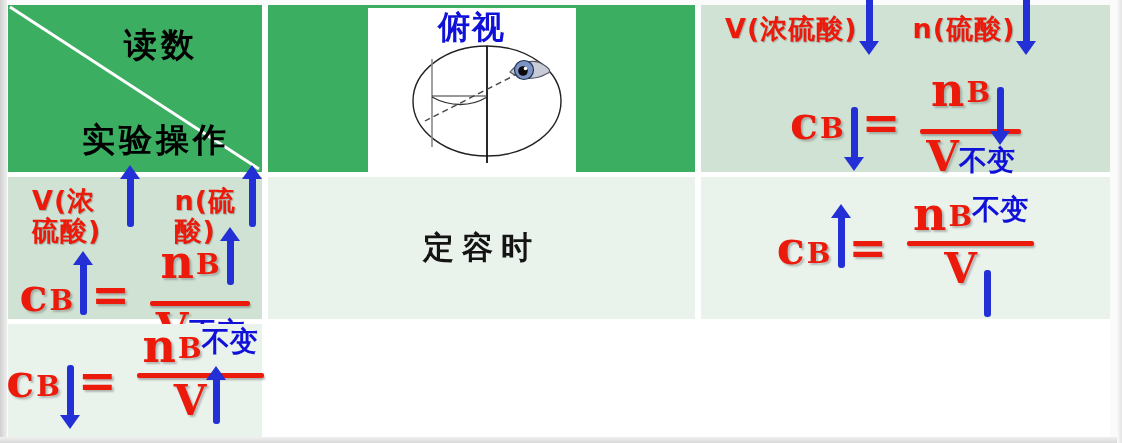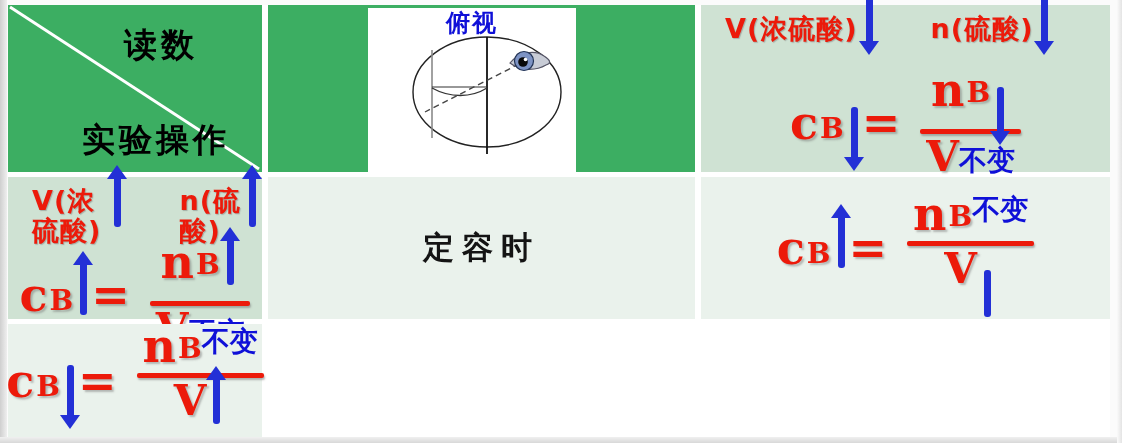--- a/index.html
+++ b/index.html
@@ -21,28 +21,28 @@
   .r3{background:var(--row-alt-bg);}
   
   .corner svg{position:absolute;left:0;top:0;}
   .corner-reading{position:absolute;top:18px;left:116px;}
   .corner-op{position:absolute;top:113px;left:74px;}
   .corner-label{color:#000000;font-size:33px;font-weight:600;letter-spacing:4px;font-family:"DejaVu Serif","Liberation Serif",serif;}
   
   .view-box{position:absolute;top:3px;height:164px;background:#fff;}
   .view-box.mid{left:100px;width:208px;}
   .view-box.rgt{left:67px;width:187px;}
-  .view-title{text-align:center;color:var(--title-blue);font-weight:bold;font-size:24px;line-height:1.1;margin-top:2px;letter-spacing:2px;font-family:"DejaVu Sans",sans-serif;}
+  .view-title{text-align:center;color:var(--title-blue);font-weight:bold;font-size:32px;line-height:1.1;margin-top:2px;letter-spacing:2px;font-family:"DejaVu Sans",sans-serif;}
   .view-box svg{display:block;margin-top:-4px;}
   
   .row-label{color:var(--text-black);font-size:31px;font-weight:600;font-family:"DejaVu Serif","Liberation Serif",serif;}
   .row-label.top{padding:8px 8px 0 14px;line-height:1.55;letter-spacing:4px;}
   .row-label.center{display:flex;align-items:center;justify-content:center;letter-spacing:8px;height:100%;}
   
-  .var-line{display:flex;align-items:flex-start;padding:2px 0 0 24px;gap:52px;height:60px;}
+  .var-line{display:flex;align-items:flex-start;padding:2px 0 0 24px;gap:34px;height:60px;}
   .var-group{display:flex;align-items:flex-start;}
   .var-text{color:var(--formula-red);font-weight:bold;font-size:27px;line-height:1.1;padding-top:7px;letter-spacing:1px;text-shadow:1px 1px 1px rgba(110,110,110,.45);}
   
   .formula{display:flex;align-items:center;justify-content:center;}
   .fcell{display:flex;flex-direction:column;}
   .fcell .formula{margin-top:2px;}
   .formula-only{height:100%;}
   .big,.sub,.eq{font-family:"DejaVu Serif","Liberation Serif",serif;font-weight:bold;color:var(--formula-red);text-shadow:2px 2px 2px rgba(110,110,110,.45);}
   .big{font-size:46px;line-height:1;}
   .sub{font-size:28px;position:relative;top:12px;margin-left:2px;}

